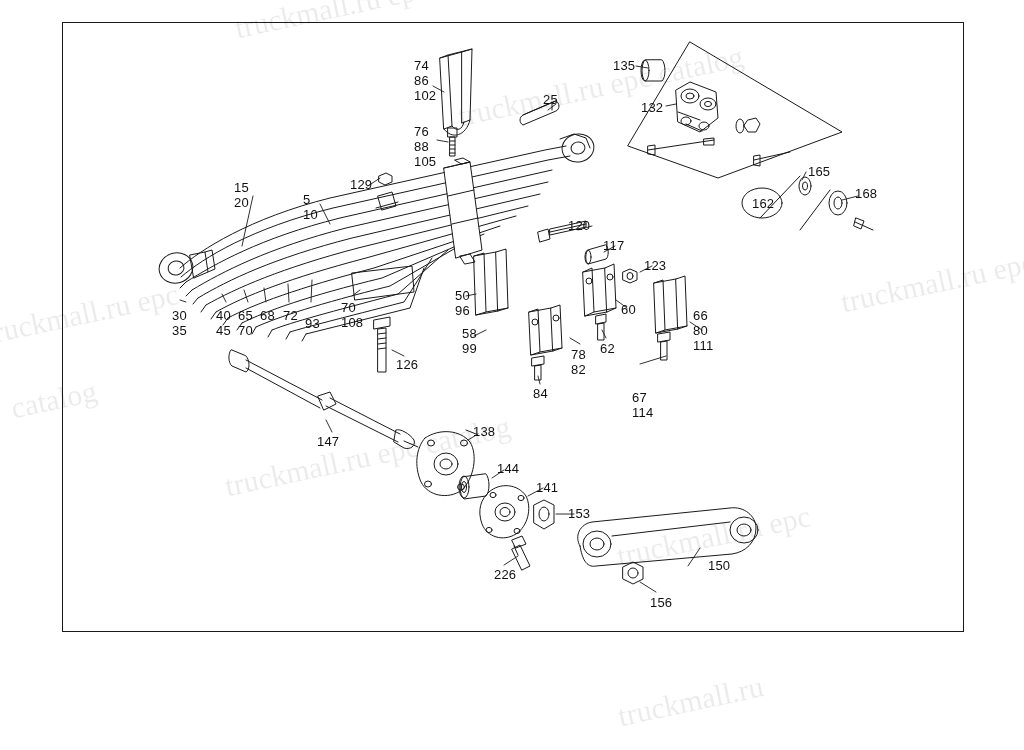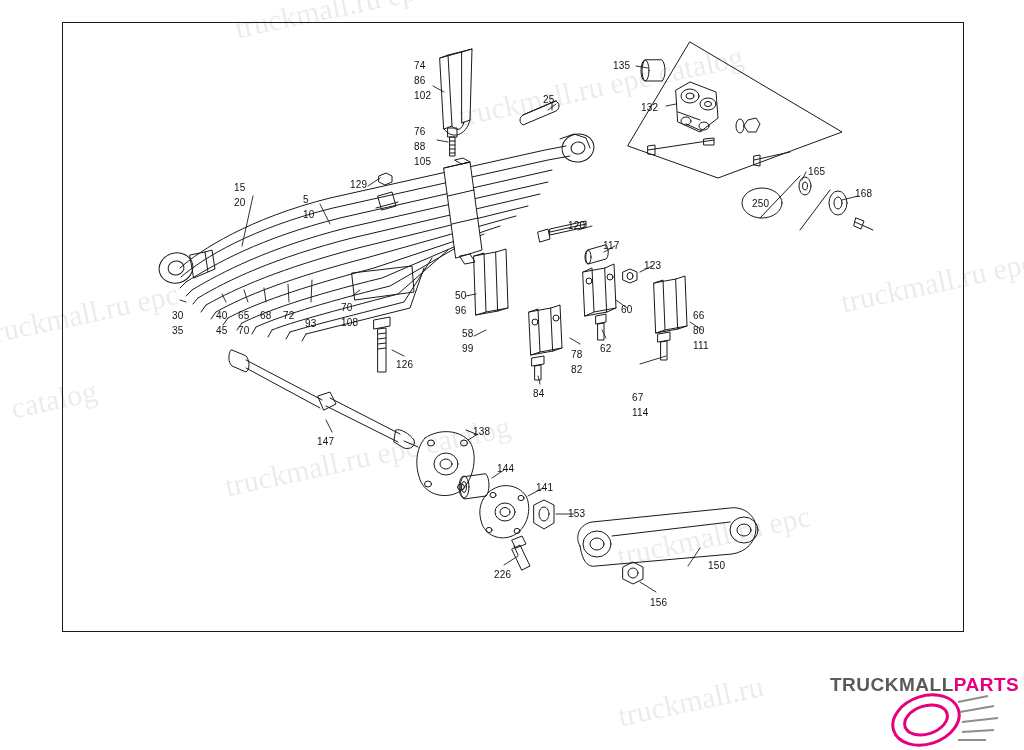--- a/index.html
+++ b/index.html
@@ -11,21 +11,21 @@
     position:relative;
     overflow:hidden;
   }
   #stage{position:absolute;left:0;top:0;width:1024px;height:750px;}
   .frame{
     position:absolute;left:62px;top:22px;width:900px;height:608px;
     border:1px solid #1a1a1a;background:transparent;
   }
   svg.art{position:absolute;left:0;top:0;width:1024px;height:750px;pointer-events:none;}
   .callout{
-    position:absolute;font-size:10px;line-height:15px;color:#111;
+    position:absolute;font-size:13px;line-height:15px;color:#111;
     white-space:pre;letter-spacing:.2px;
   }
   .wm{
     position:absolute;color:#000;opacity:.075;font-size:30px;
     font-family:"Liberation Serif", serif;white-space:nowrap;
     transform-origin:0 0;
   }
   .logo{
     position:absolute;right:14px;bottom:10px;width:180px;height:72px;
   }
@@ -340,21 +340,21 @@
 86
 102</div>
   <div class="callout" style="left:543px;top:92px;">25</div>
   <div class="callout" style="left:414px;top:124px;">76
 88
 105</div>
   <div class="callout" style="left:613px;top:58px;text-align:center;">135</div>
   <div class="callout" style="left:641px;top:100px;">132</div>
   <div class="callout" style="left:808px;top:164px;">165</div>
   <div class="callout" style="left:855px;top:186px;">168</div>
-  <div class="callout" style="left:752px;top:196px;">250</div>
+  <div class="callout" style="left:752px;top:196px;">162</div>
   <div class="callout" style="left:234px;top:180px;">15
 20</div>
   <div class="callout" style="left:350px;top:177px;">129</div>
   <div class="callout" style="left:303px;top:192px;">5
 10</div>
   <div class="callout" style="left:568px;top:218px;">120</div>
   <div class="callout" style="left:603px;top:238px;">117</div>
   <div class="callout" style="left:644px;top:258px;">123</div>
   <div class="callout" style="left:172px;top:308px;">30
 35</div>
@@ -384,28 +384,14 @@
   <div class="callout" style="left:396px;top:357px;">126</div>
   <div class="callout" style="left:317px;top:434px;">147</div>
   <div class="callout" style="left:473px;top:424px;">138</div>
   <div class="callout" style="left:497px;top:461px;">144</div>
   <div class="callout" style="left:536px;top:480px;">141</div>
   <div class="callout" style="left:568px;top:506px;">153</div>
   <div class="callout" style="left:494px;top:567px;">226</div>
   <div class="callout" style="left:683px;top:558px;margin-left:25px;">150</div>
   <div class="callout" style="left:650px;top:595px;">156</div>
 
-  <div class="logo">
-    <div class="txt">
-      <span>TRUCKMALL</span><span class="pink">PARTS</span>
-    </div>
-    <svg width="180" height="60" style="position:absolute;left:18px;top:24px;" xmlns="http://www.w3.org/2000/svg">
-      <g fill="none" stroke="#e6007e" stroke-width="3">
-        <ellipse cx="78" cy="28" rx="34" ry="24" transform="rotate(-18 78 28)"></ellipse>
-        <ellipse cx="78" cy="28" rx="22" ry="14" transform="rotate(-18 78 28)"></ellipse>
-      </g>
-      <g fill="none" stroke="#8d8d8d" stroke-width="2">
-        <path d="M110 10 L 140 4 M112 20 L 146 14 M114 30 L 150 26 M114 40 L 146 38 M110 48 L 138 48"></path>
-      </g>
-    </svg>
-  </div>
 
 </div>
 
 </body></html>

